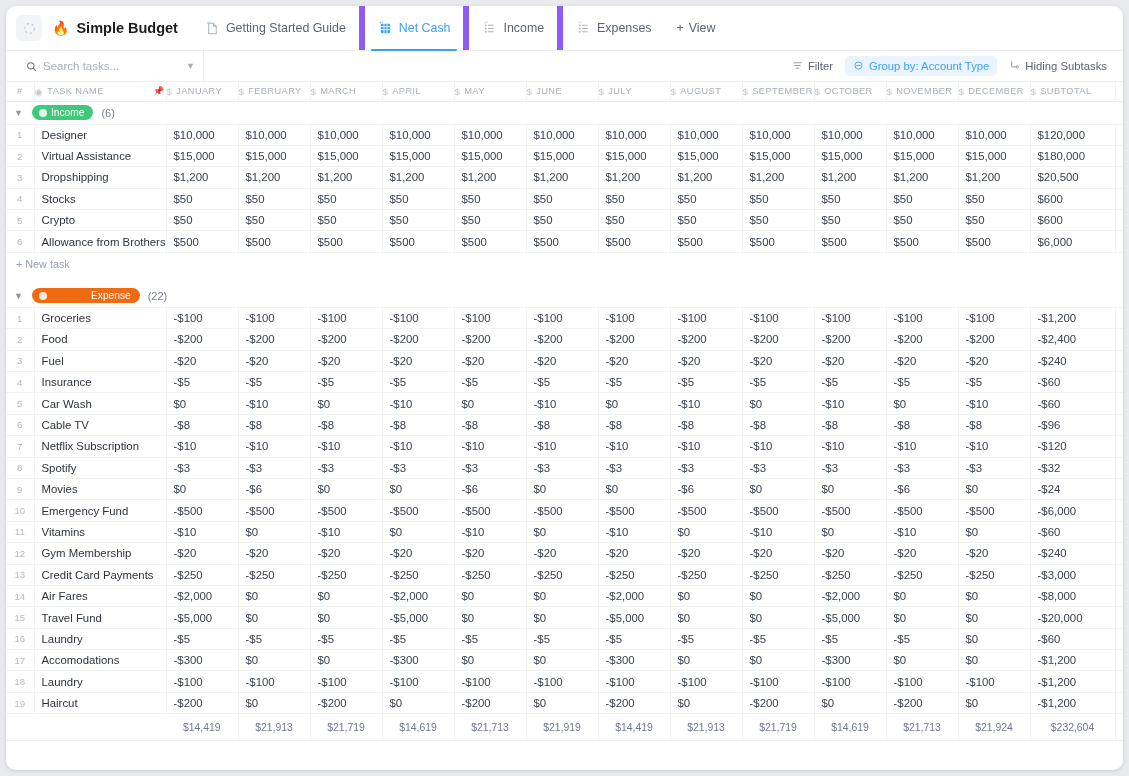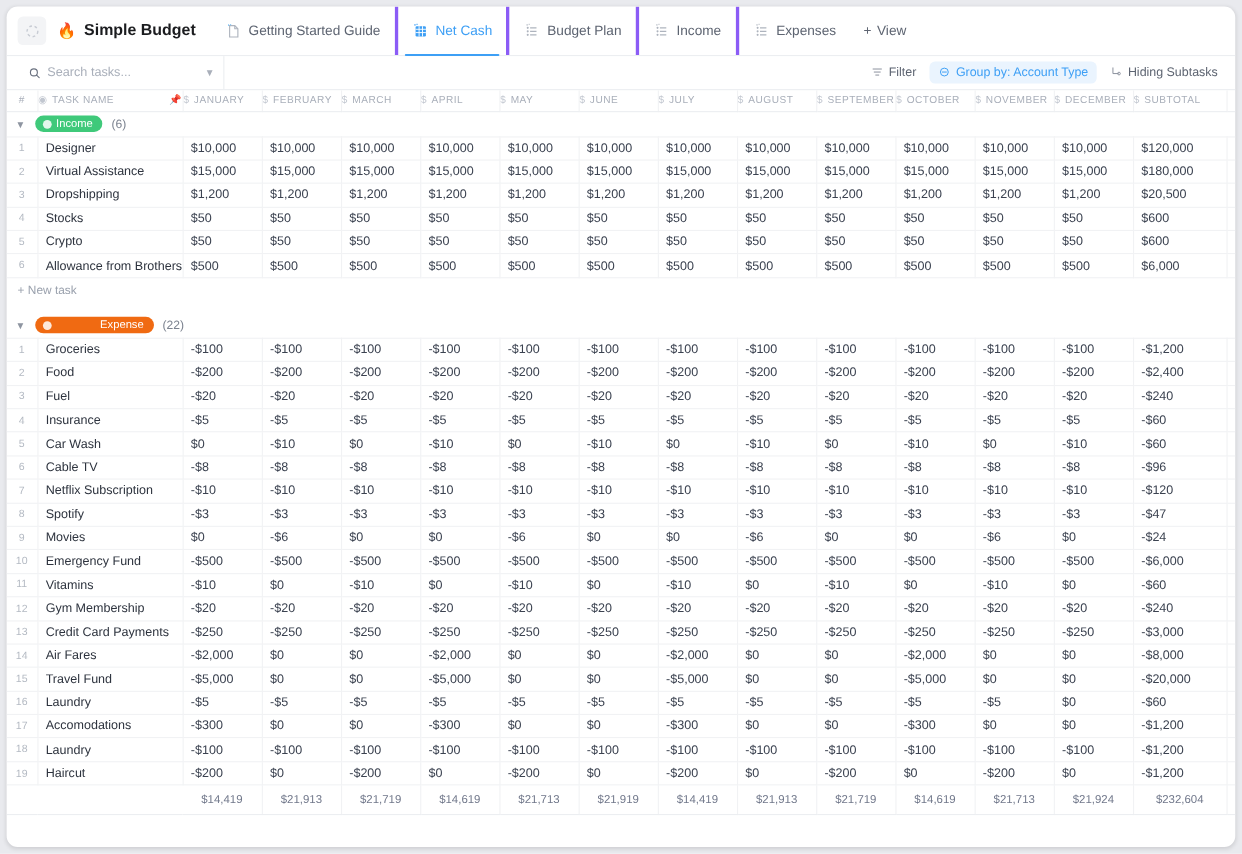--- a/index.html
+++ b/index.html
@@ -53,21 +53,21 @@
   .tabs { display: flex; align-items: stretch; }
   .tab {
     display: flex; align-items: center;
     gap: 6px;
     padding: 0 13px;
     font-size: 12.4px;
     color: #5d6471;
     white-space: nowrap;
     position: relative;
     cursor: pointer;
-    border-left: 3px solid #8b5cf6;
+    border-left: 6px solid #8b5cf6;
   }
   .tab:first-child { border-left: none; }
   .tab .tabicon { width: 15px; height: 15px; display:block; flex: 0 0 15px; }
   .tab.active { color: #3d9ff5; }
   .tab.active::after {
     content: "";
     position: absolute;
     left: 6px; right: 6px; bottom: -1px;
     height: 2px;
     background: #3d9ff5;
@@ -261,32 +261,20 @@
 
       <div class="tab active">
         <svg class="tabicon" viewBox="0 0 16 16" fill="none">
           <rect x="3" y="3" width="10" height="10" rx="1.2" fill="#3d9ff5"></rect>
           <path d="M3 6h10M3 9.2h10M6.4 3v10M9.7 3v10" stroke="#fff" stroke-width="0.9"></path>
           <path d="M2.4 0.9v1.7M4.4 0.6v1.3" stroke="#3d9ff5" stroke-width="1"></path>
         </svg>
         <span>Net Cash</span>
       </div>
 
-      <div class="tab">
-        <svg class="tabicon" viewBox="0 0 16 16" fill="none">
-          <circle cx="4" cy="4.6" r="1" fill="#aeb4be"></circle>
-            <path d="M6.3 4.6h6.2" stroke="#aeb4be" stroke-width="1.1"></path>
-          <circle cx="4" cy="8" r="1" fill="#aeb4be"></circle>
-            <path d="M6.3 8h6.2" stroke="#aeb4be" stroke-width="1.1"></path>
-          <circle cx="4" cy="11.4" r="1" fill="#aeb4be"></circle>
-            <path d="M6.3 11.4h6.2" stroke="#aeb4be" stroke-width="1.1"></path>
-          <path d="M3.4 0.9v1.7M5.4 0.6v1.3" stroke="#b9bfc8" stroke-width="1"></path>
-        </svg>
-        <span>Budget Plan</span>
-      </div>
 
       <div class="tab">
         <svg class="tabicon" viewBox="0 0 16 16" fill="none">
           <circle cx="4" cy="4.6" r="1" fill="#aeb4be"></circle>
             <path d="M6.3 4.6h6.2" stroke="#aeb4be" stroke-width="1.1"></path>
           <circle cx="4" cy="8" r="1" fill="#aeb4be"></circle>
             <path d="M6.3 8h6.2" stroke="#aeb4be" stroke-width="1.1"></path>
           <circle cx="4" cy="11.4" r="1" fill="#aeb4be"></circle>
             <path d="M6.3 11.4h6.2" stroke="#aeb4be" stroke-width="1.1"></path>
           <path d="M3.4 0.9v1.7M5.4 0.6v1.3" stroke="#b9bfc8" stroke-width="1"></path>
@@ -732,21 +720,21 @@
             <td class="val">-$3</td>
             <td class="val">-$3</td>
             <td class="val">-$3</td>
             <td class="val">-$3</td>
             <td class="val">-$3</td>
             <td class="val">-$3</td>
             <td class="val">-$3</td>
             <td class="val">-$3</td>
             <td class="val">-$3</td>
             <td class="val">-$3</td>
-            <td class="val">-$47</td>
+            <td class="val">-$32</td>
             <td class="pad"></td>
           </tr>
           <tr class="datarow">
             <td class="idx">9</td>
             <td class="name">Movies</td>
             <td class="val">$0</td>
             <td class="val">-$6</td>
             <td class="val">$0</td>
             <td class="val">$0</td>
             <td class="val">-$6</td>

